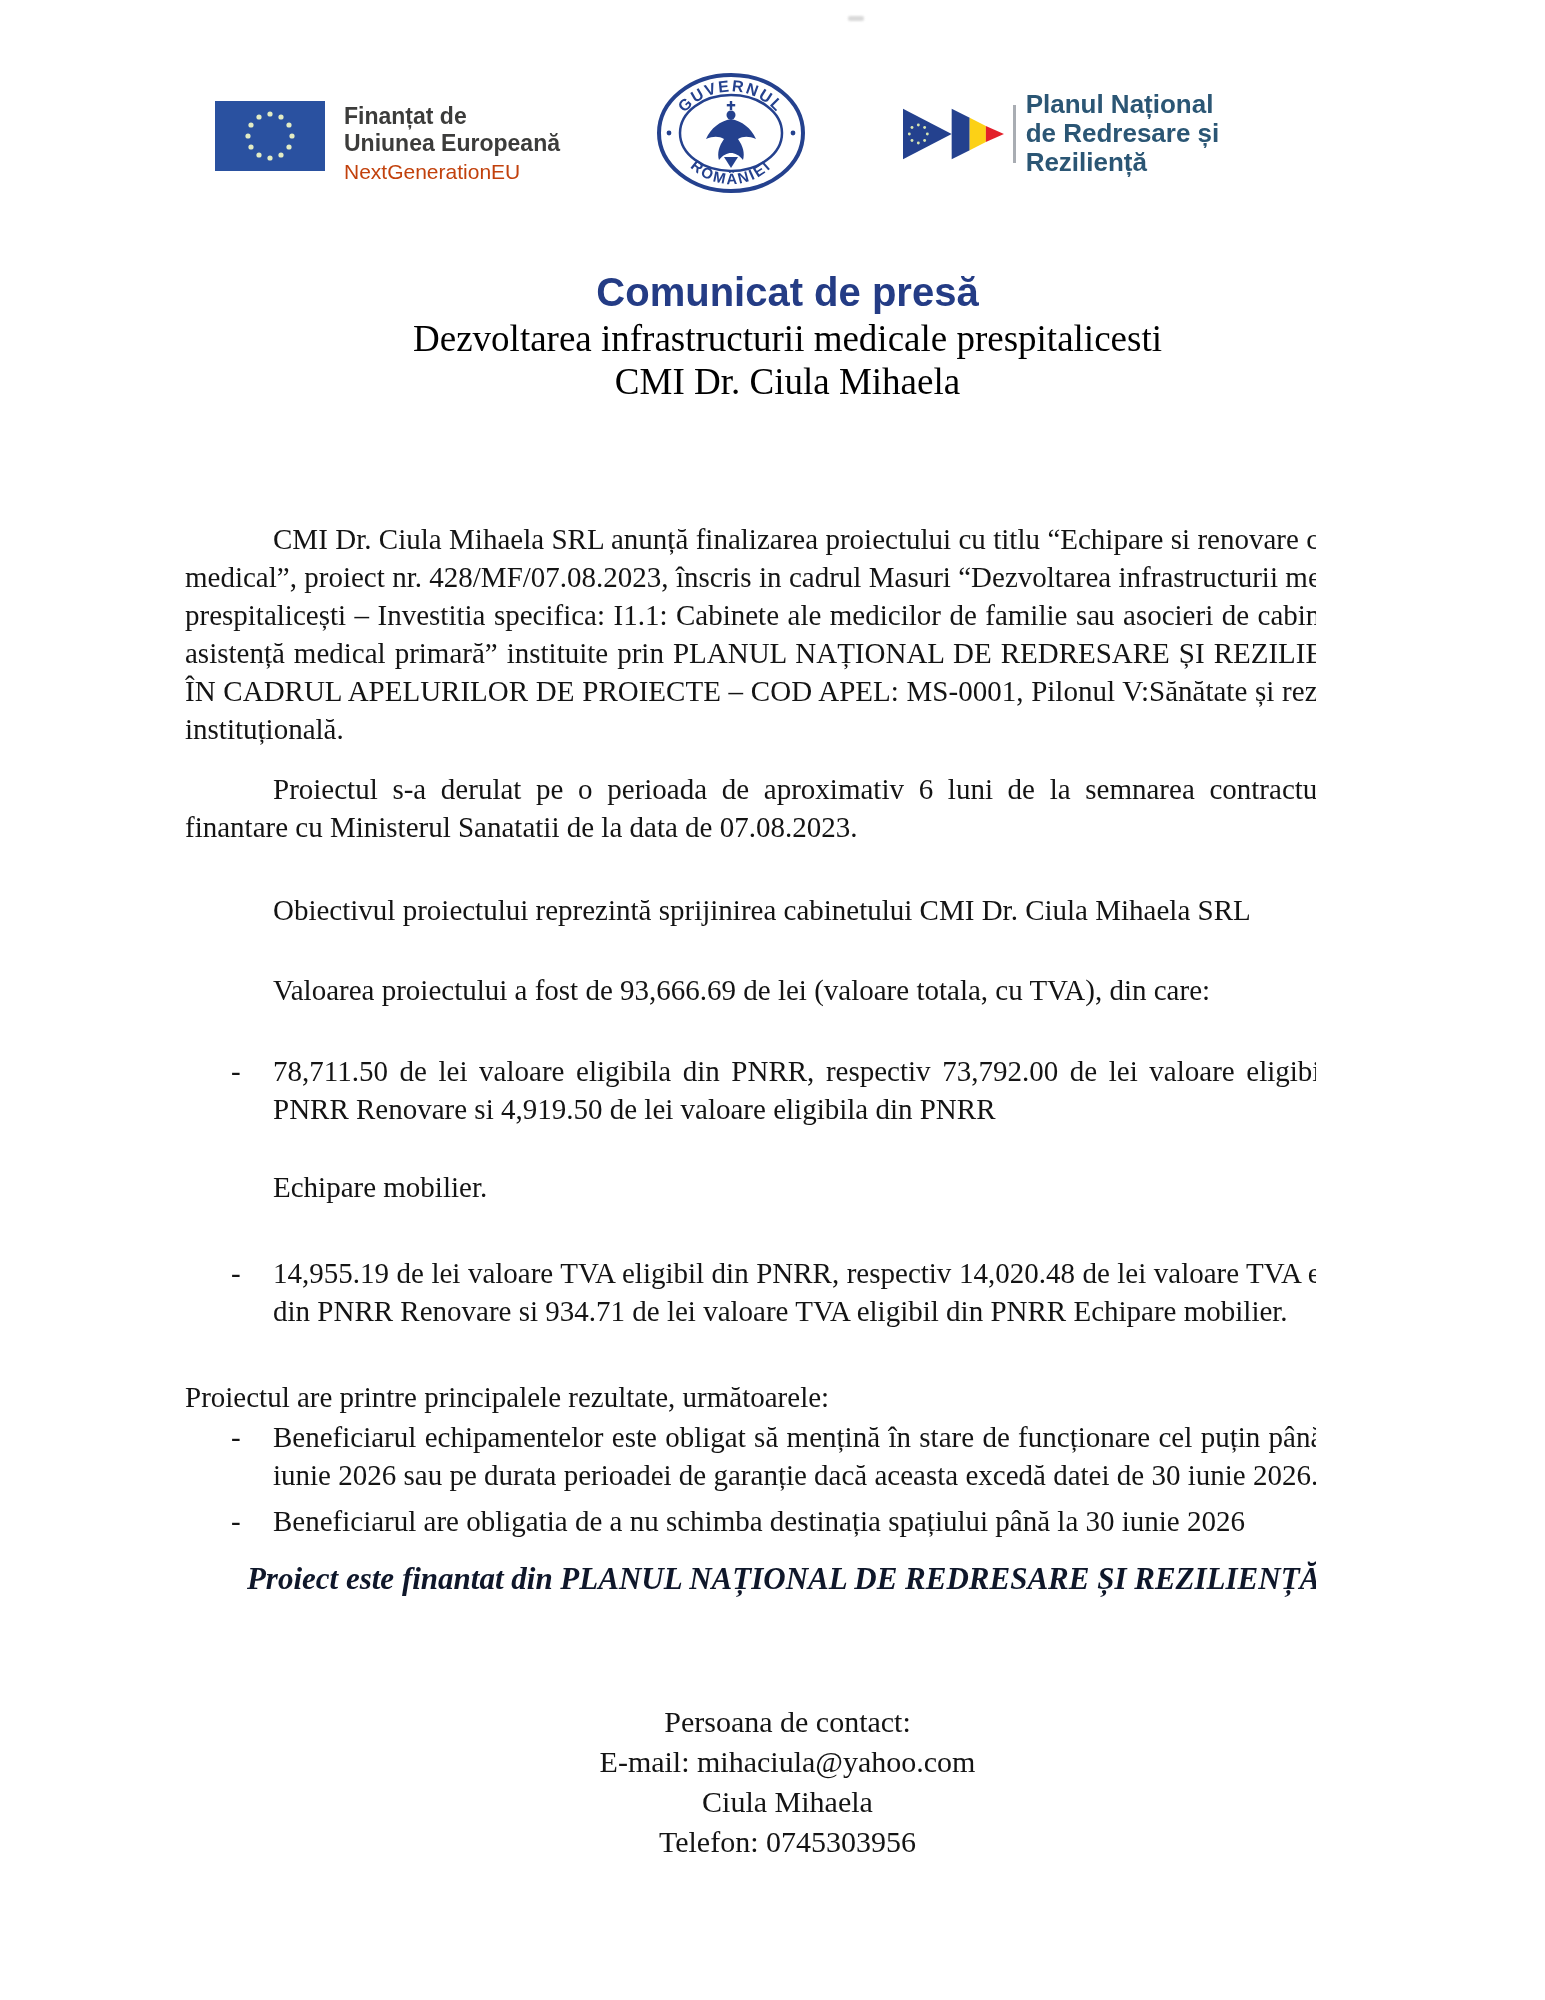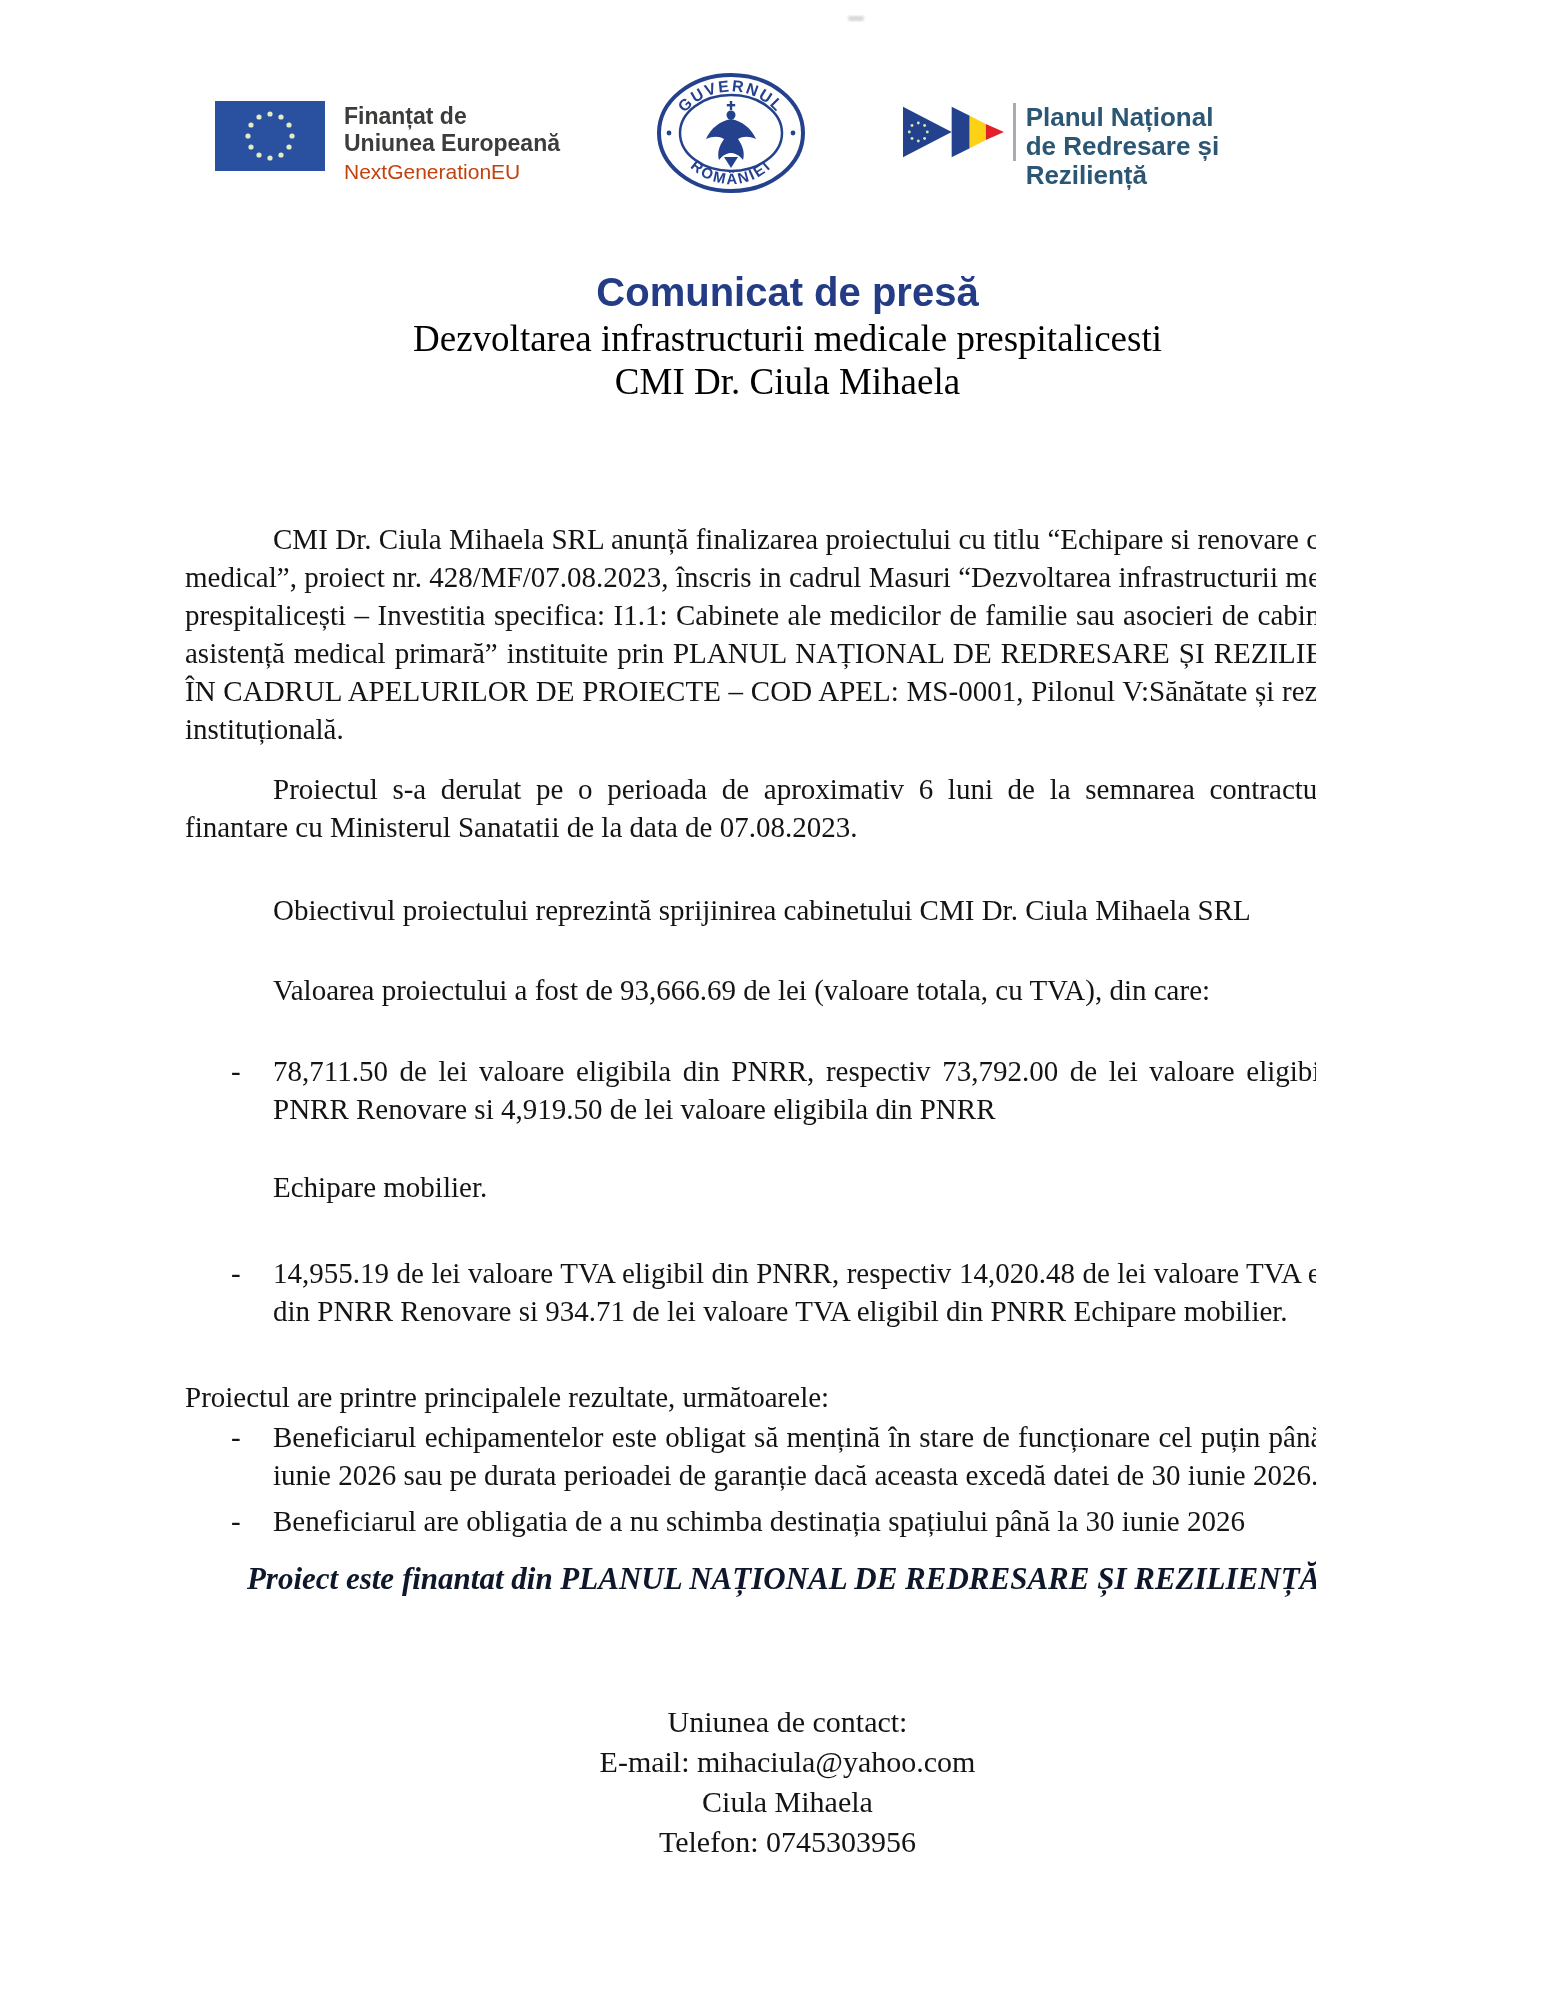--- a/index.html
+++ b/index.html
@@ -11,21 +11,21 @@
               border-radius:2px;filter:blur(1px);opacity:.7;}
 
   
   .eu-logo{position:absolute;left:215px;top:101px;}
   .eu-text{position:absolute;left:344px;top:103px;font-family:"Liberation Sans",sans-serif;}
   .eu-text .l1,.eu-text .l2{font-weight:bold;font-size:23px;line-height:27px;color:#3c3c3b;}
   .eu-text .l3{font-size:21px;line-height:27px;color:#c2410c;margin-top:1px;}
 
   .gov-seal{position:absolute;left:656px;top:72px;}
 
-  .pnrr{position:absolute;left:903px;top:103px;display:flex;align-items:flex-start;}
+  .pnrr{position:absolute;left:903px;top:90px;display:flex;align-items:center;}
   .pnrr-divider{width:3px;height:58px;background:#a9adb3;margin:0 10px 0 9px;}
   .pnrr-text{font-family:"Liberation Sans",sans-serif;font-weight:bold;font-size:26px;
              line-height:29px;color:#2b5674;}
 
   
   .column{position:absolute;left:185px;top:0;width:1205px;font-size:29px;line-height:38px;}
   .doc-title{margin:272px 0 0 0;text-align:center;font-family:"Liberation Sans",sans-serif;
              font-weight:bold;font-size:40px;line-height:40px;color:#243c85;}
   .doc-subtitle{margin-top:5px;text-align:center;font-size:37px;line-height:43px;color:#000;}
 
@@ -165,20 +165,20 @@
       <span class="btext">Beneficiarul echipamentelor este obligat să mențină în stare de funcționare cel puțin până la 30 iunie 2026 sau pe durata perioadei de garanție dacă aceasta excedă datei de 30 iunie 2026.</span>
     </div>
     <div class="bullet bulletD">
       <span class="dash">-</span>
       <span class="btext">Beneficiarul are obligatia de a nu schimba destinația spațiului până la 30 iunie 2026</span>
     </div>
 
     <div class="funding-note">Proiect este finantat din PLANUL NAȚIONAL DE REDRESARE ȘI REZILIENȚĂ.</div>
 
     <div class="contact">
-      <div>Uniunea de contact:</div>
+      <div>Persoana de contact:</div>
       <div>E-mail: mihaciula@yahoo.com</div>
       <div>Ciula Mihaela</div>
       <div>Telefon: 0745303956</div>
     </div>
 
   </div>
 </div>
 
 </body></html>

